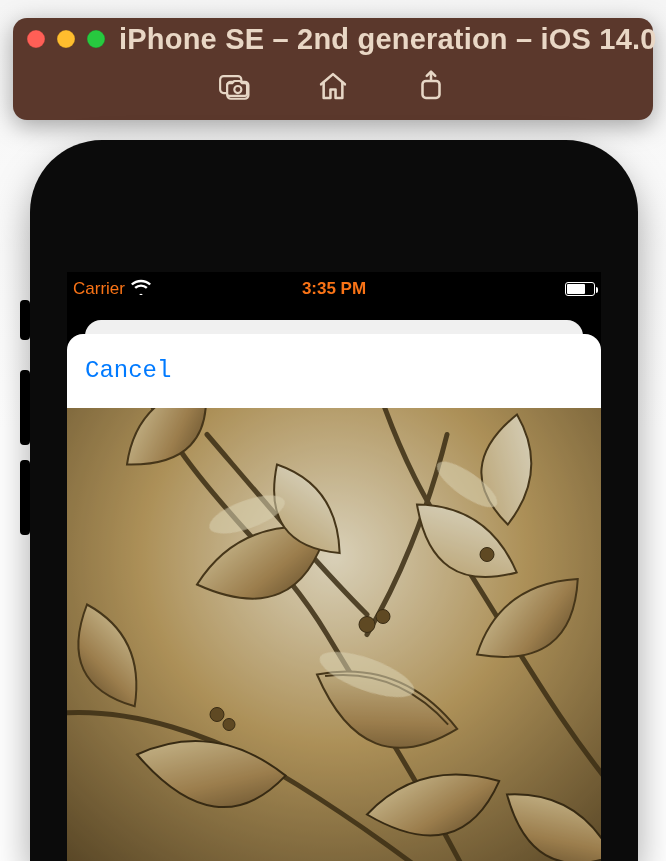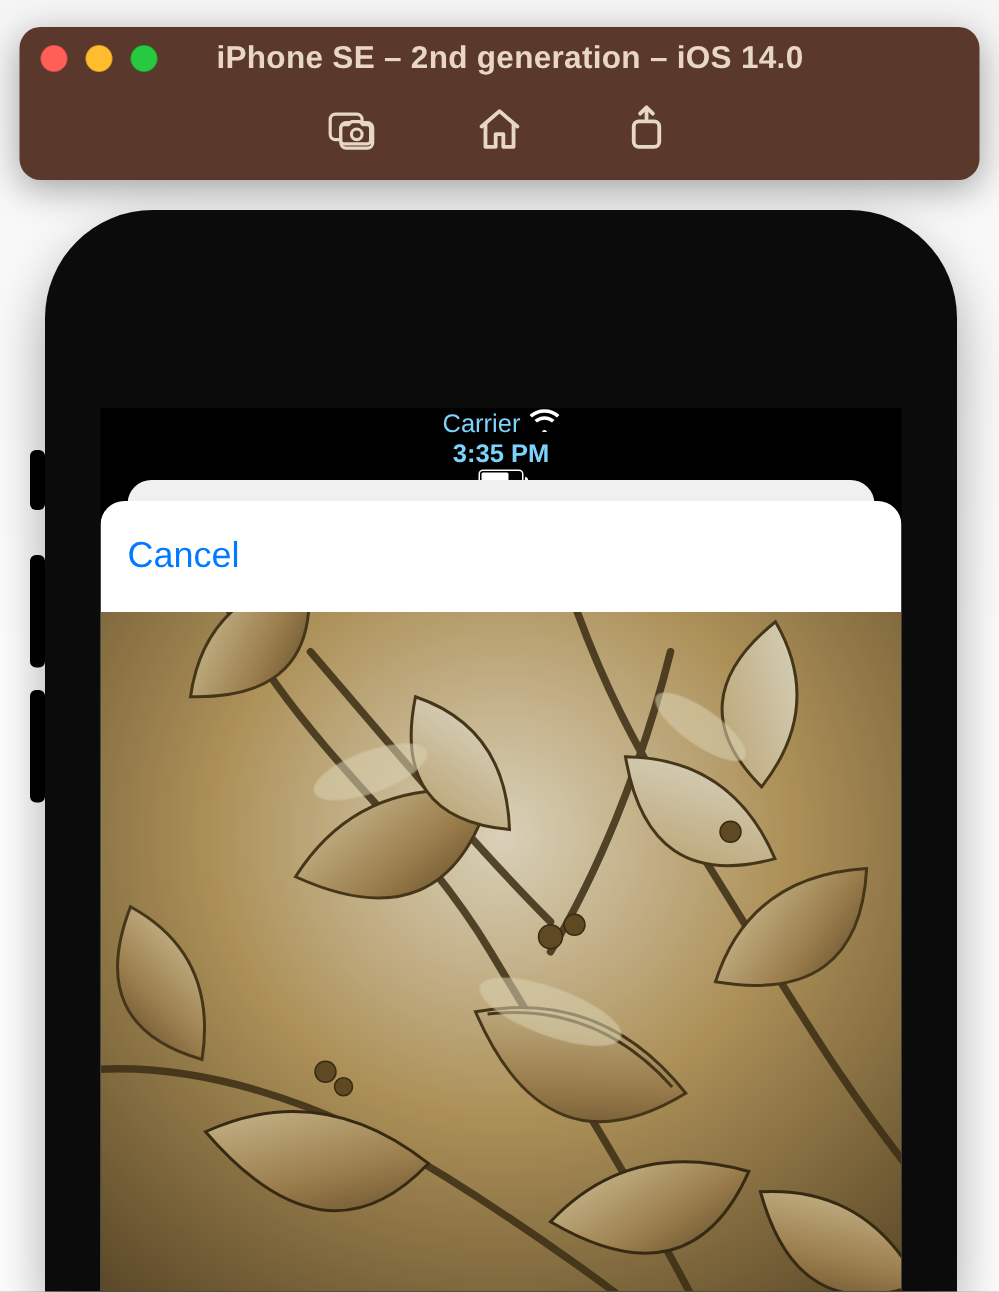--- a/index.html
+++ b/index.html
@@ -29,21 +29,21 @@
     display: flex;
     align-items: center;
     height: 42px;
     padding: 0 14px;
   }
   .traffic-lights { display: flex; gap: 12px; margin-right: 14px; }
   .tl { width: 18px; height: 18px; border-radius: 50%; }
   .tl.red    { background: #ff5f56; box-shadow: inset 0 0 0 .5px rgba(0,0,0,.2); }
   .tl.yellow { background: #ffbd2e; box-shadow: inset 0 0 0 .5px rgba(0,0,0,.2); }
   .tl.green  { background: #27c93f; box-shadow: inset 0 0 0 .5px rgba(0,0,0,.2); }
-  .sim-title { font-size: 21px; font-weight: 700; flex: 1; text-align: center; color: #e9d7c5; white-space: nowrap; letter-spacing: .2px; }
+  .sim-title { font-size: 29px; font-weight: 700; flex: 1; text-align: center; color: #e9d7c5; white-space: nowrap; letter-spacing: .2px; }
   .sim-title-spacer { width: 78px; }
   .sim-toolbar { display: flex; justify-content: center; align-items: center; gap: 58px; height: 56px; }
   .sim-toolbar svg { width: 34px; height: 34px; }
   .sim-toolbar .btn { color: #e7d7c6; display: flex; align-items: center; justify-content: center; width: 40px; height: 40px; }
 
   
   .phone {
     position: absolute;
     left: 30px;
     top: 140px;
@@ -67,27 +67,26 @@
     height: 589px;
     background: #000;
     overflow: hidden;
   }
 
   
   .status {
     position: absolute;
     top: 0; left: 0; right: 0; height: 34px;
     background: #000;
-    color: #7dd3fc;
+    color: #f97316;
     display: flex;
     align-items: center;
     padding: 0 6px;
     font-size: 17px;
     font-weight: 500;
-    flex-direction: column;
   }
   .status .left, .status .right { flex: 1; display: flex; align-items: center; gap: 6px; }
   .status .right { justify-content: flex-end; }
   .status .center { flex: 0 0 auto; font-weight: 600; }
   .wifi svg { width: 20px; height: 16px; }
   .battery { width: 30px; height: 14px; border: 1.5px solid #fff; border-radius: 3px; position: relative; display: flex; align-items: center; }
   .battery::after { content:''; position:absolute; right:-4px; top:4px; width:2px; height:6px; background:#fff; border-radius:0 2px 2px 0; }
   .battery .fill { height: 10px; width: 18px; background: #fff; margin-left: 1px; border-radius: 1px; }
 
   
@@ -109,20 +108,21 @@
     border-radius: 16px 16px 0 0;
     overflow: hidden;
   }
   .navbar {
     height: 74px;
     display: flex;
     align-items: center;
     padding: 0 14px 0 18px;
     gap: 8px;
     border-bottom: 0.5px solid rgba(0,0,0,0);
+    font-family: Liberation Mono, monospace;
   }
   .nav-left { flex: 0 0 auto; color: #007aff; font-size: 24px; }
   .nav-spacer { flex: 1; }
   .nav-right { flex: 0 0 auto; display: flex; align-items: center; gap: 12px; }
   .cam-icon { color: #007aff; display: flex; align-items: center; justify-content: center; width: 42px; height: 42px; }
   .cam-icon svg { width: 40px; height: 34px; }
   .save-btn { color: #007aff; font-size: 24px; padding: 4px 14px; border: 4px solid #ff1a00; border-radius: 24px; line-height: 1.2; }
 
   .photo-area {
     position: absolute;

